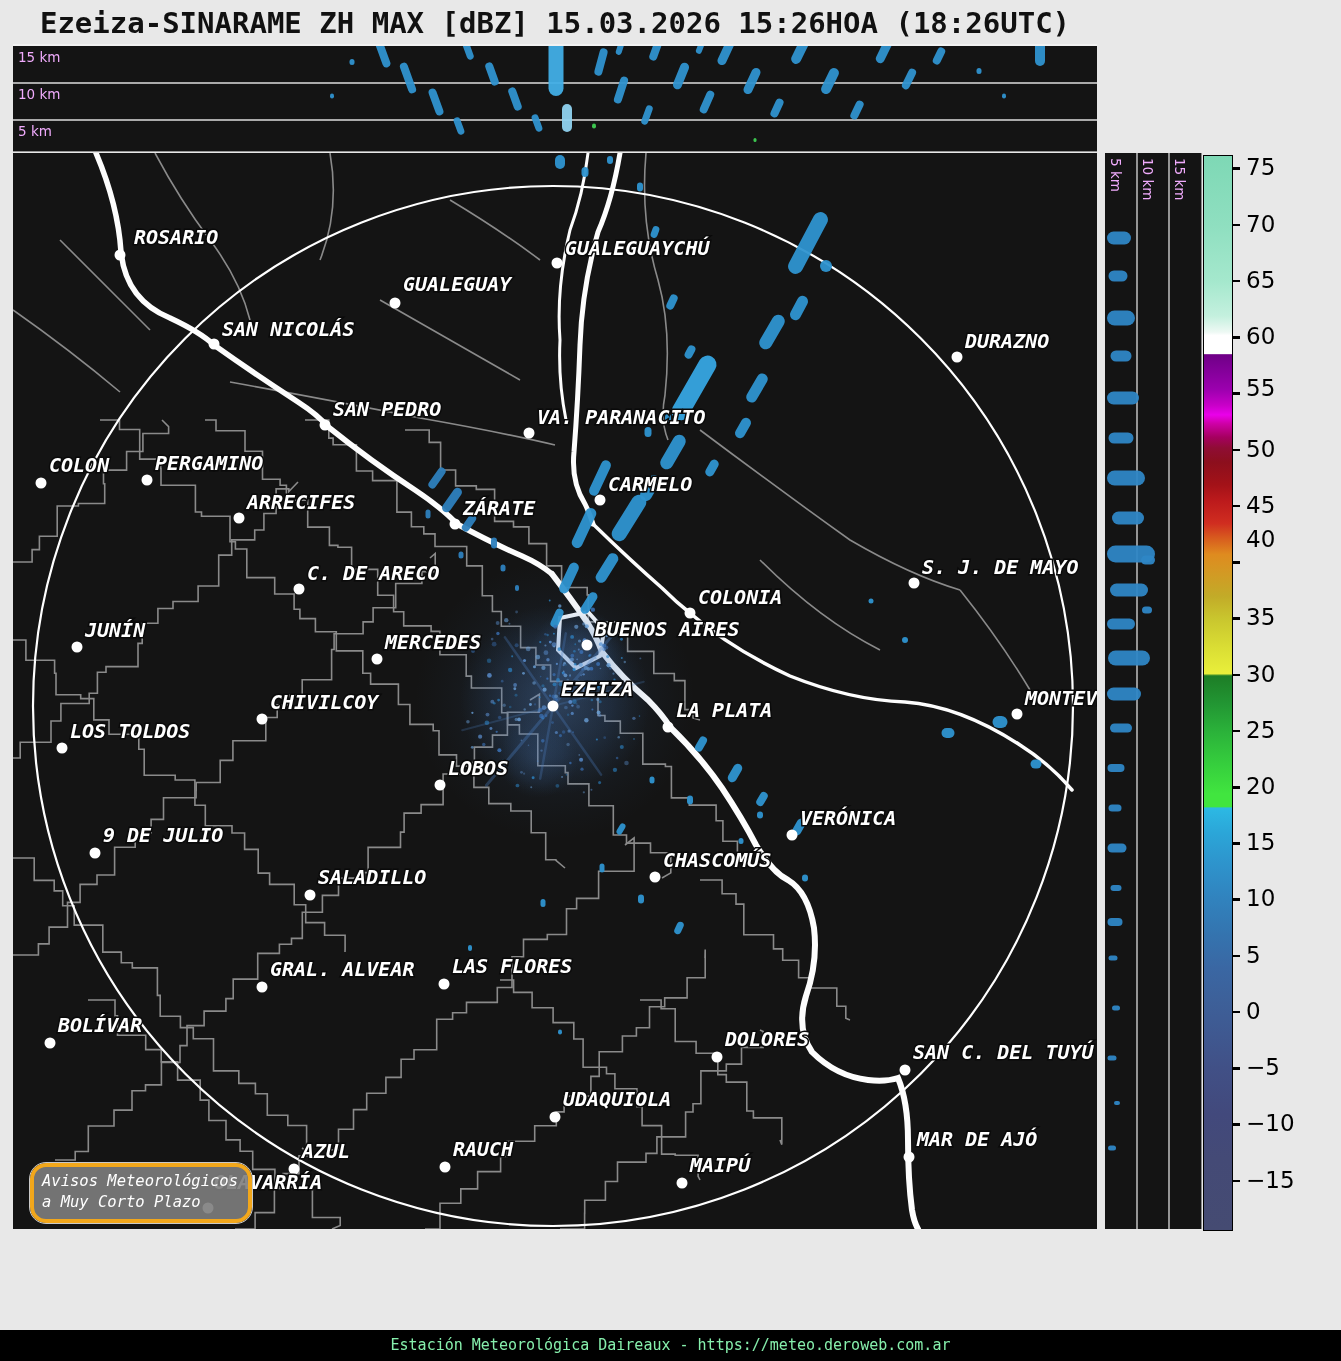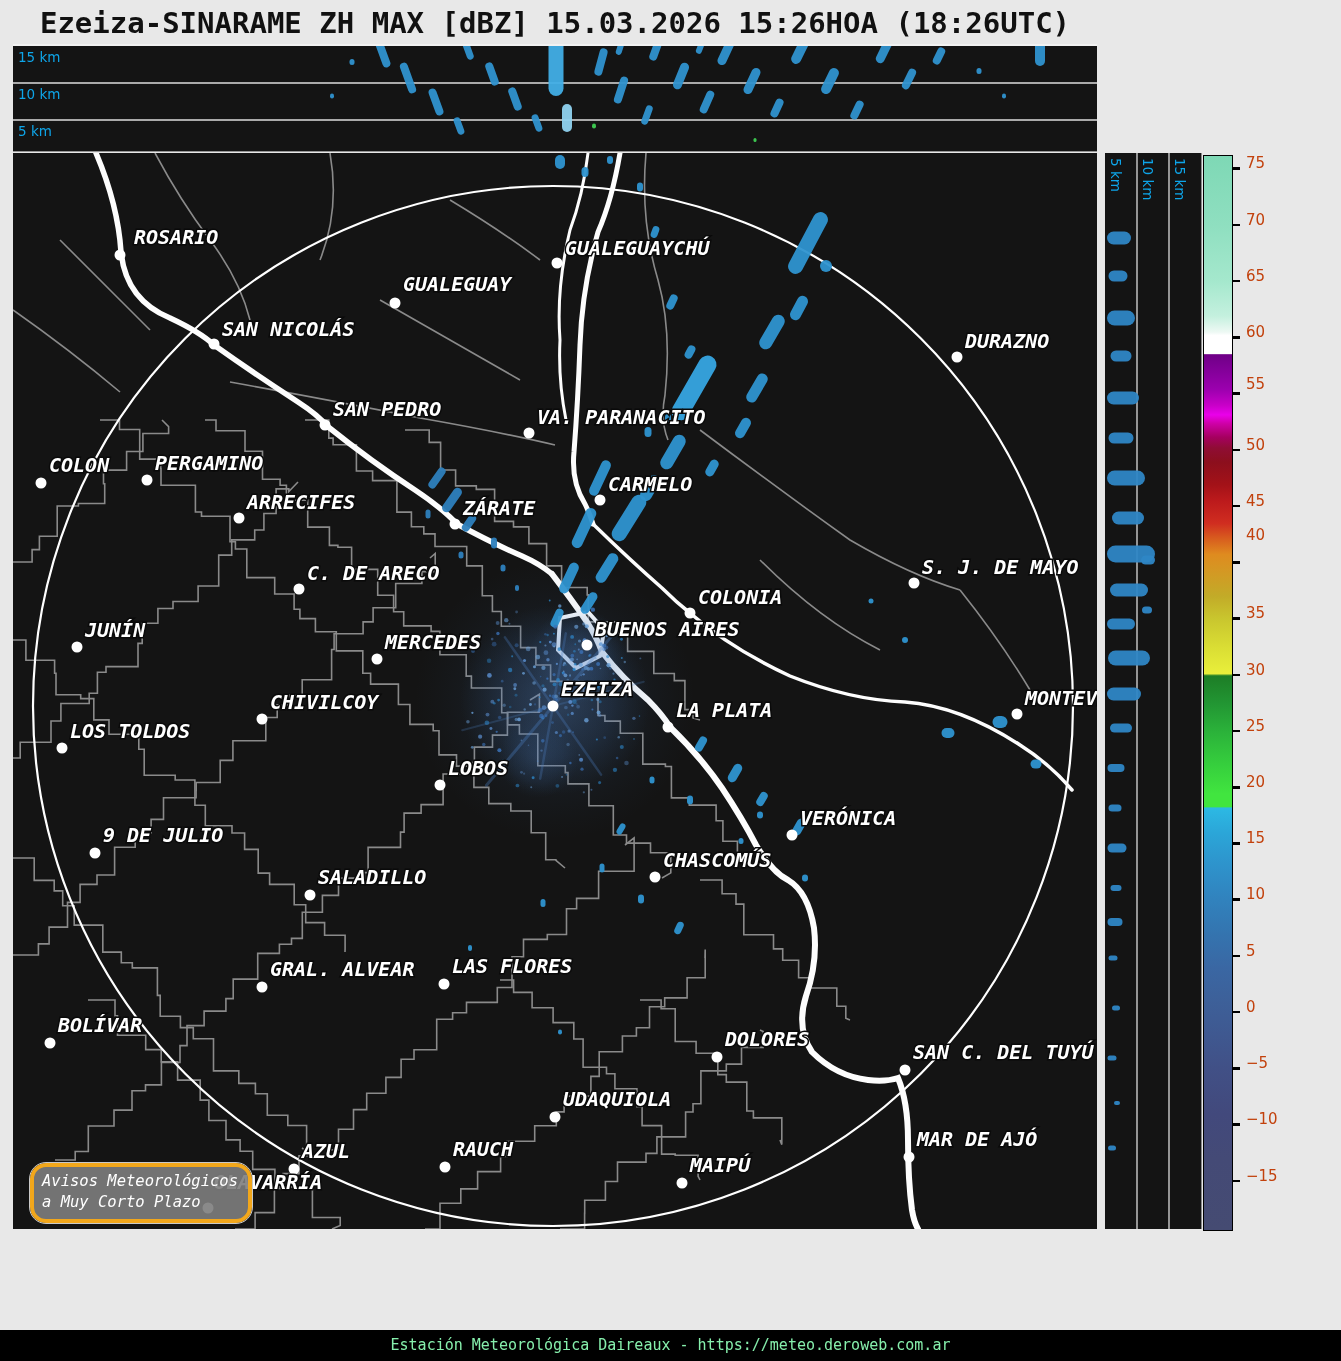--- a/index.html
+++ b/index.html
@@ -7,35 +7,35 @@
          font-family:"DejaVu Sans",sans-serif;}
   .title{position:absolute;left:13px;top:6px;width:1084px;text-align:center;
          font-family:"DejaVu Sans Mono",monospace;font-weight:bold;font-size:29px;color:#111;}
   .panel{position:absolute;background:#141414;}
   .top-panel{left:13px;top:44px;width:1084px;height:105px;border-top:2px solid #f2f2f2;
              border-bottom:1px solid rgba(255,255,255,.55);overflow:hidden;}
   .map-panel{left:13px;top:153px;width:1084px;height:1076px;overflow:hidden;font-style:italic;}
   .right-panel{left:1104px;top:153px;width:96px;height:1076px;border-left:1.5px solid #e6e6e6;
                border-right:1px solid rgba(255,255,255,.5);overflow:hidden;}
   svg{display:block;overflow:hidden;}
-  .axis-label{position:absolute;color:#0ea5e9;font-size:13.5px;font-family:"DejaVu Sans",sans-serif;}
+  .axis-label{position:absolute;color:#f0abfc;font-size:13.5px;font-family:"DejaVu Sans",sans-serif;}
   .axis-label.h{left:5px;}
   .axis-label.v{top:5px;writing-mode:vertical-rl;}
   .colorbar{position:absolute;left:1203px;top:155px;width:28px;height:1074px;border:1.5px solid #000;
     background:linear-gradient(to bottom,
       #7ed8b5 0%, #8fdfc0 6.5%, #a5e8cd 11.7%, #c4f0de 14.9%, #eef9f4 16.4%, #ffffff 16.7%,
       #ffffff 18.4%, #6f0087 18.5%, #85009b 20.1%, #9b00ae 21.7%, #c800c8 23.2%, #ea00ea 24.1%,
       #cf00a8 24.9%, #a5005f 26.2%, #8f0d34 27.2%, #8c0f1d 28.5%, #a31218 30.6%, #bc1a1c 32.1%,
       #d02d20 34.2%, #d85c1e 35.6%, #df8b1f 37.1%, #d29a24 38.9%, #c2ab28 41.0%, #c9c62e 43.1%,
       #dade34 45.8%, #e9ef3b 48.2%, #1d7d26 48.4%, #229633 51.0%, #2bb23a 53.6%, #36cf3d 56.7%,
       #41e53f 59.4%, #41e53f 60.6%, #2cb9e4 60.7%, #2ba6d8 63.0%, #2e92cb 66.2%, #3182bd 69.3%,
       #3474af 72.4%, #3a67a3 75.6%, #3d6099 78.7%, #3f5890 81.9%, #415086 85.0%, #42497c 89.2%,
       #444a76 93.4%, #454b72 100%);}
   .cb-tick{position:absolute;width:8px;height:2.5px;background:#000;}
-  .cb-lab{position:absolute;font-size:15px;color:#c2410c;font-family:"DejaVu Sans",sans-serif;}
+  .cb-lab{position:absolute;font-size:23px;color:#000000;font-family:"DejaVu Sans",sans-serif;}
   .warning-box{position:absolute;left:30px;top:1163px;width:198px;padding:4px 8px 6px 8px;
     background:rgba(125,125,125,.9);border:4px solid #f2a71b;outline:1px solid #c9c9c9;
     font-family:"DejaVu Sans Mono",monospace;font-size:15.5px;line-height:1.35;color:#fff;}
   .footer{position:absolute;left:0;top:1235px;width:1341px;height:95px;}
   .bottom-bar{position:absolute;left:0;top:1330px;width:1341px;height:31px;background:#000;
     color:#86efac;font-family:"DejaVu Sans Mono",monospace;font-size:15px;line-height:31px;text-align:center;}
 </style>
 </head>
 <body>
 

